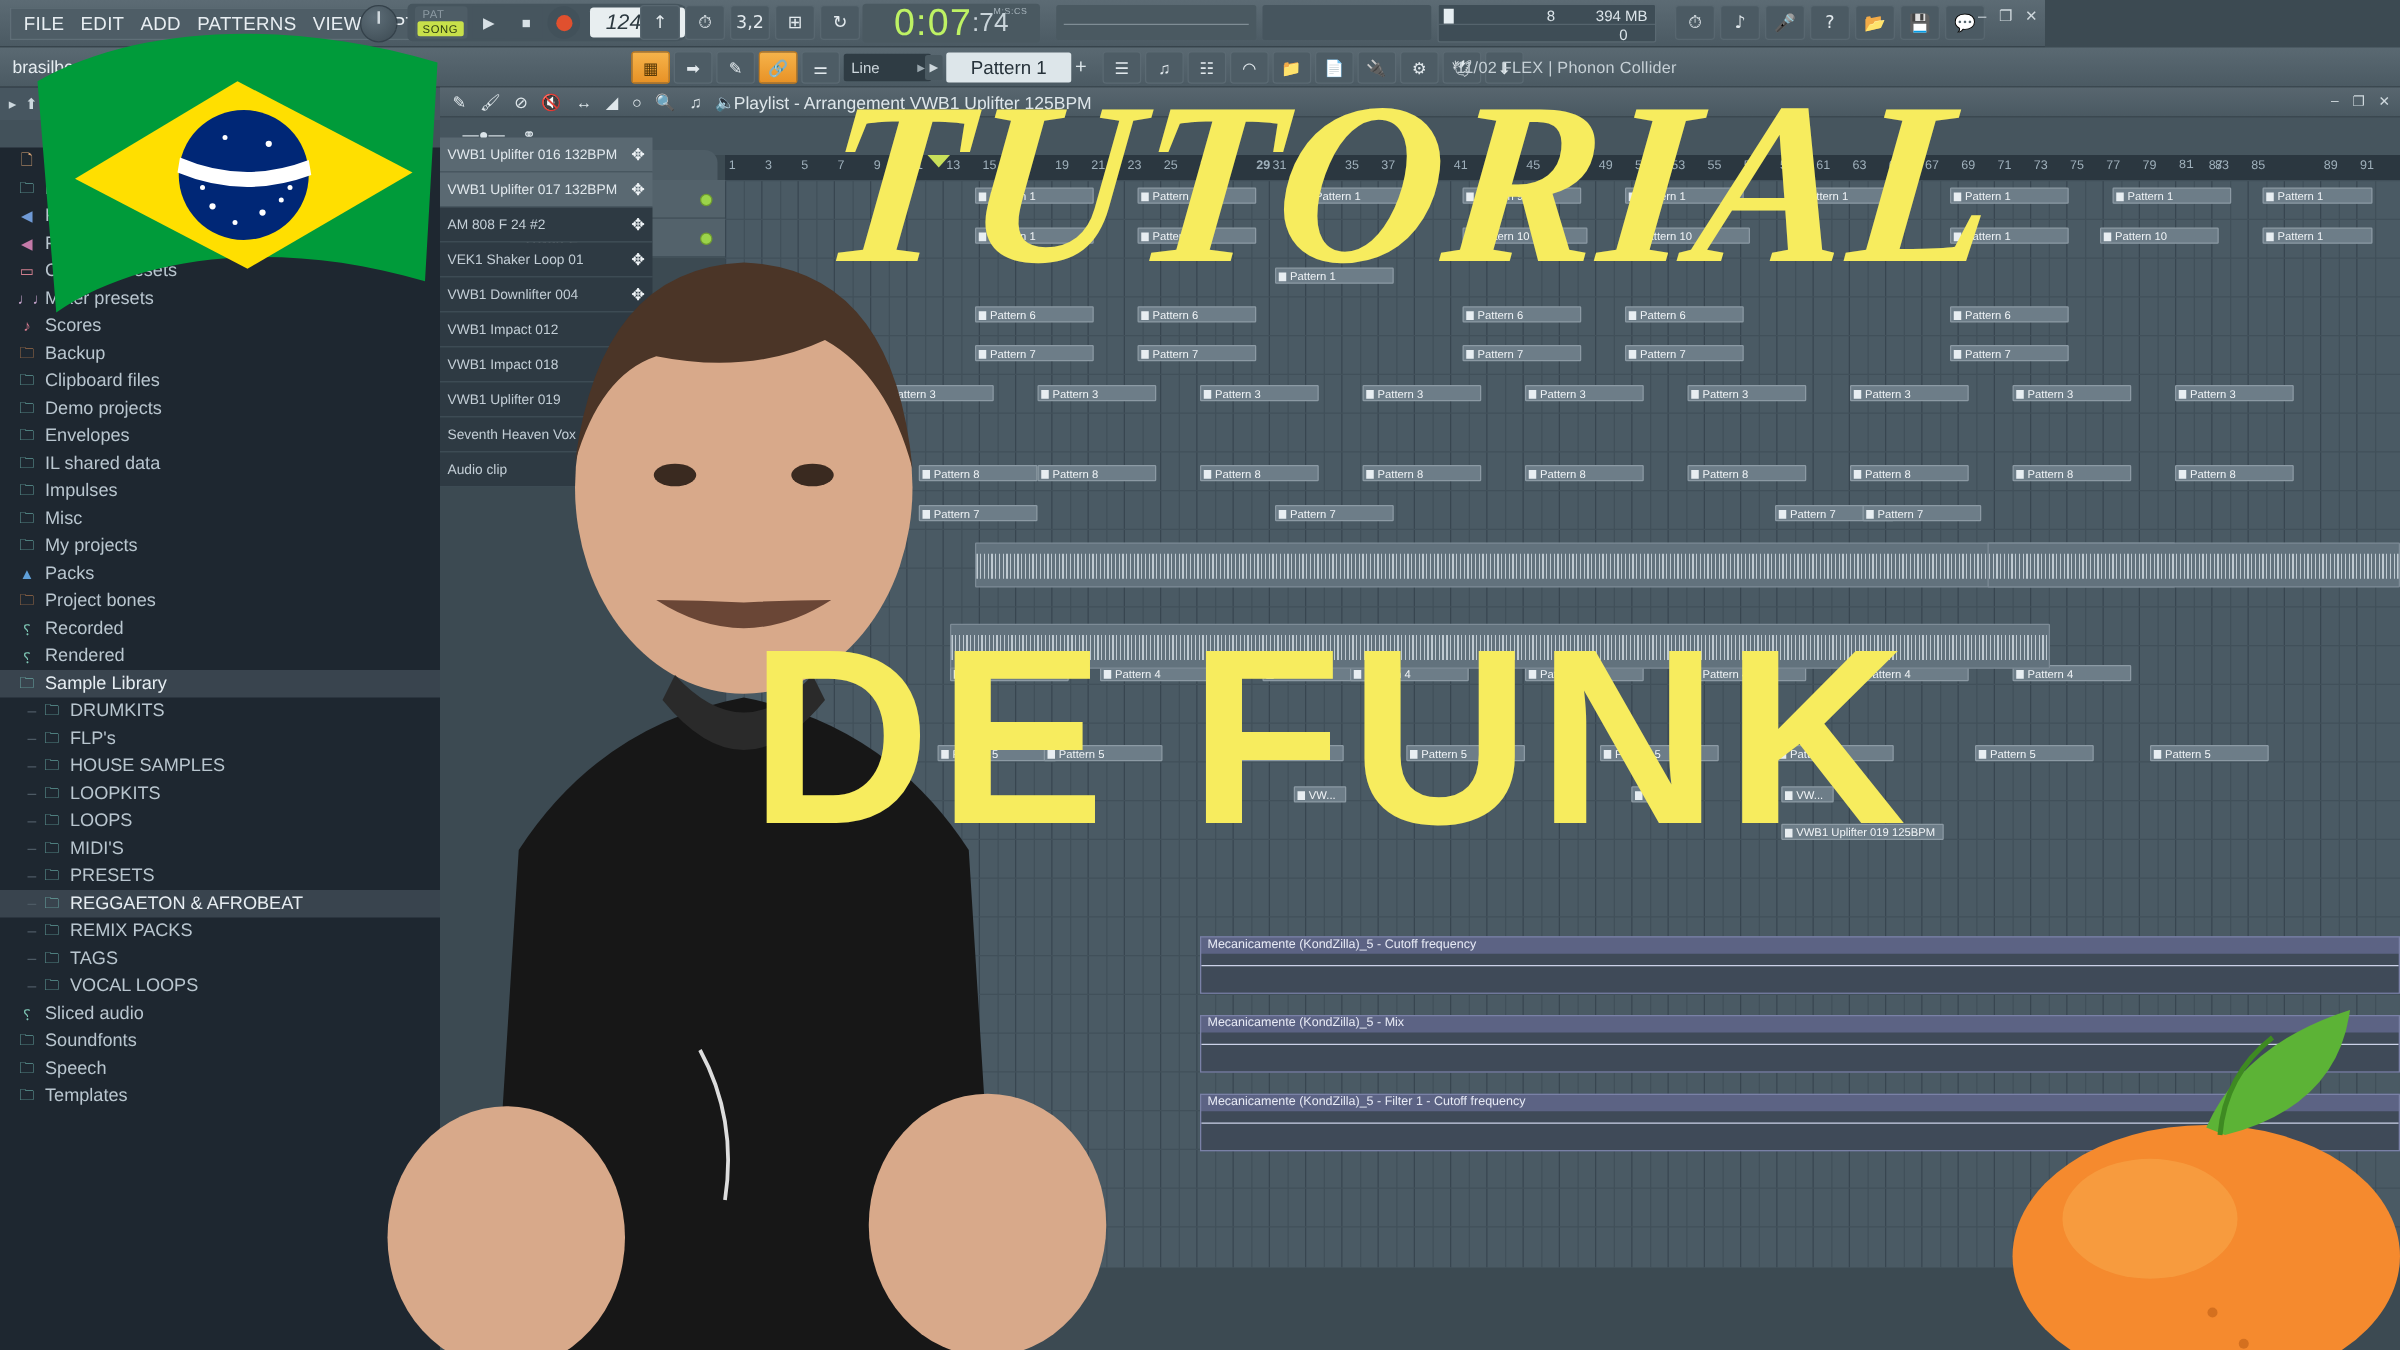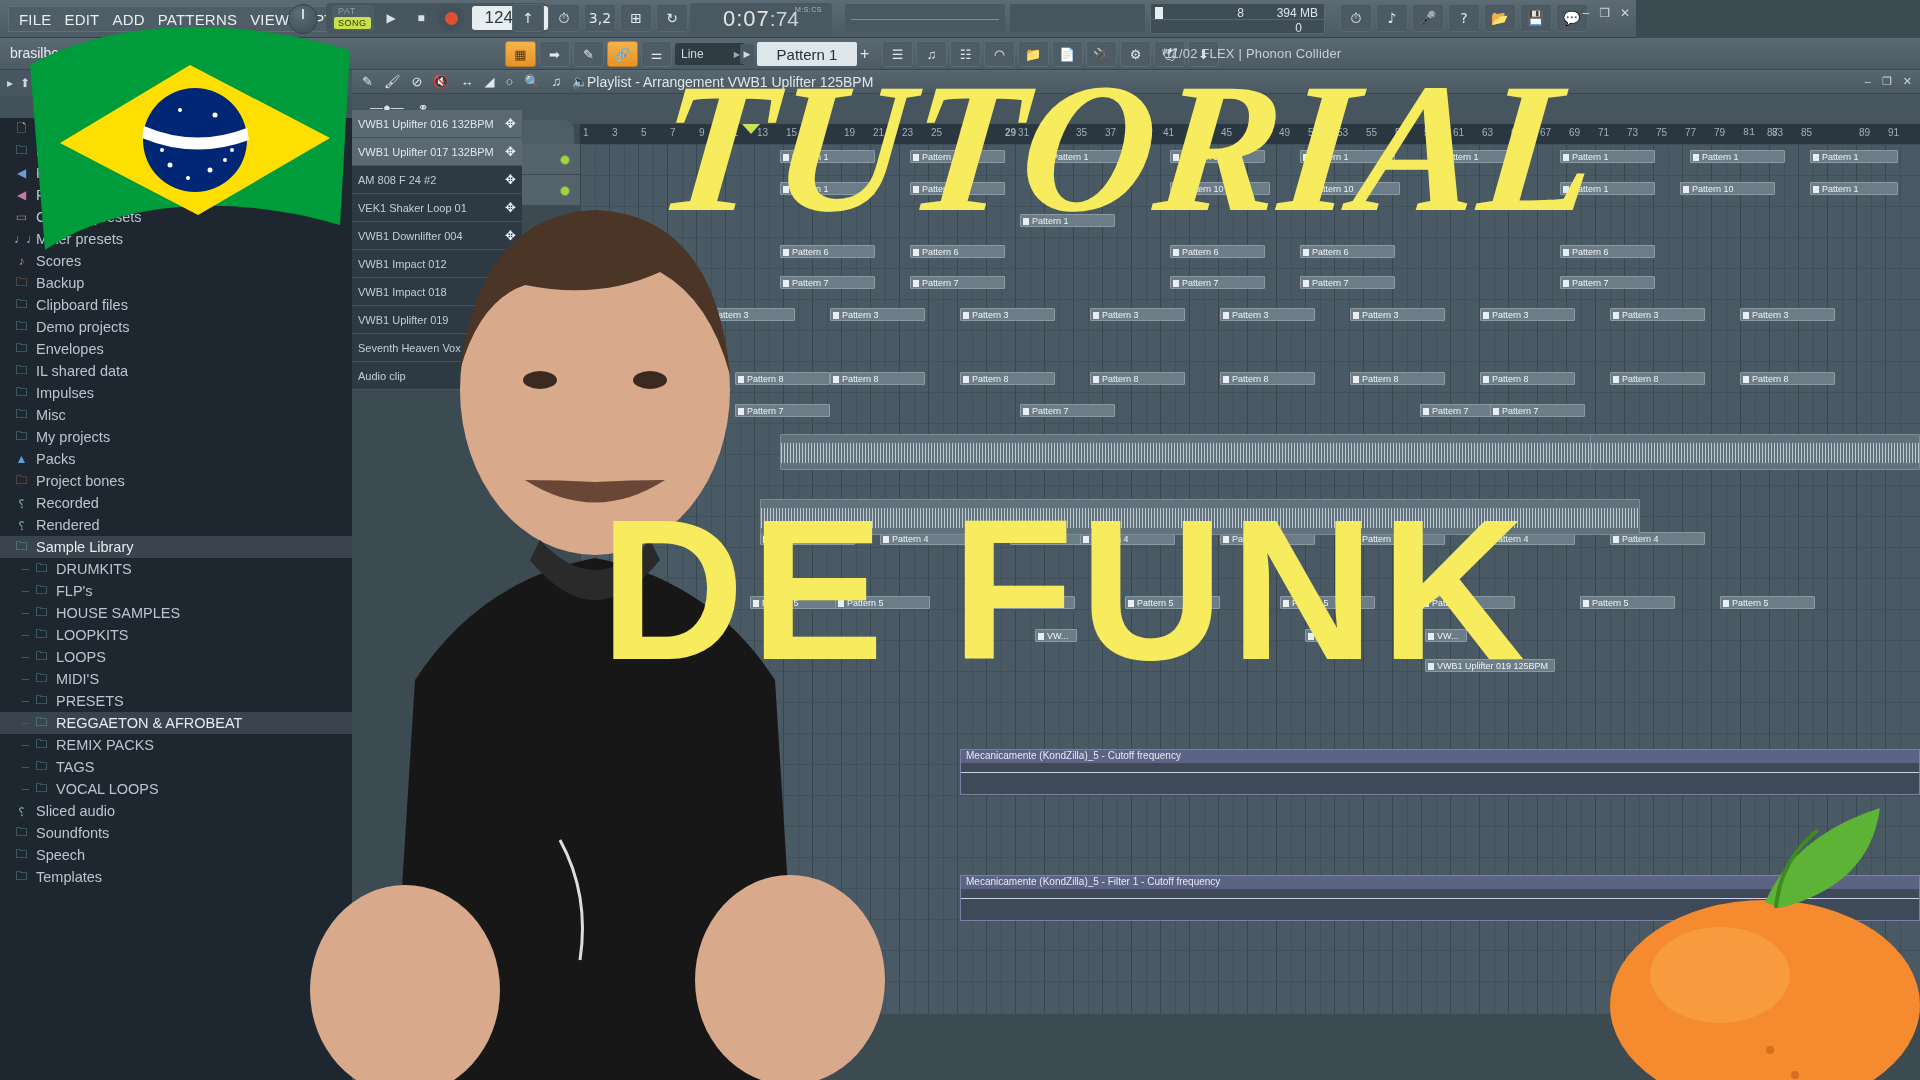--- a/index.html
+++ b/index.html
@@ -60,36 +60,36 @@
   .rec-btn {
     width: 26px; height: 26px; border-radius: 50%;
     background: #42515a; display: flex; align-items: center; justify-content: center;
   }
   .rec-dot { width: 13px; height: 13px; border-radius: 50%; background: #e0502e; }
   .tempo {
     margin-left: 4px; width: 76px; height: 24px; background: #e8eef0;
     border-radius: 3px; display: flex; align-items: baseline; justify-content: center;
     color: #2c3940; gap: 1px; padding-top: 2px;
   }
-  .tempo .int { font-size: 17px; }
+  .tempo .int { font-size: 17px; font-style: italic; }
   .tempo .dec { font-size: 11px; }
   .tool-row {
     position: absolute; left: 512px; top: 4px; display: flex; gap: 4px;
   }
   .toolsq {
     width: 32px; height: 28px; background: #4b5a63; border: 1px solid #586770;
     border-radius: 3px; display: flex; align-items: center; justify-content: center;
     color: #e3eaee; font-size: 14px; font-family: "DejaVu Sans", sans-serif;
   }
   .timedisp {
     position: absolute; left: 690px; top: 3px; width: 142px; height: 31px;
     background: #4a5961; border-radius: 3px;
     display: flex; align-items: center; justify-content: center;
   }
-  .timedisp .tval { color: #e5e5e5; font-size: 22px; letter-spacing: 1px; font-family: "Liberation Sans", sans-serif; }
+  .timedisp .tval { color: #bef264; font-size: 30px; letter-spacing: 1px; font-family: "Liberation Sans", sans-serif; }
   .timedisp .tcs { color: #c9d4da; font-size: 21px; }
   .timedisp .tunit { position: absolute; right: 10px; top: 3px; font-size: 7px; color: #aab7bf; letter-spacing: .5px; }
   .hintbar {
     position: absolute; left: 845px; top: 4px; width: 160px; height: 28px;
     background: #4a5961; border-radius: 2px;
   }
   .hintbar::after { content:''; position:absolute; left:6px; top:15px; width:148px; height:1px; background:#7f8d95; }
   .hintbar2 {
     position: absolute; left: 1010px; top: 4px; width: 135px; height: 28px;
     background: #46555e; border-radius: 2px;
@@ -890,20 +890,25 @@
         </div>
         <div class="clip" style="left: 455px; top: 485px; width: 42px;">VW...</div>
         <div class="clip" style="left: 725px; top: 485px; width: 42px;">VW...</div>
         <div class="clip" style="left: 845px; top: 485px; width: 42px;">VW...</div>
         <div class="clip" style="left: 845px; top: 515px; width: 130px;">VWB1 Uplifter 019 125BPM</div>
         <div class="autoclip" style="left: 380px; top: 605px; width: 960px;">
           <div class="abody"></div>
           <div class="aline"></div>
           <div class="alabel">Mecanicamente (KondZilla)_5 - Cutoff frequency</div>
         </div>
+        <div class="autoclip" style="left: 380px; top: 668px; width: 960px;">
+          <div class="abody"></div>
+          <div class="aline"></div>
+          <div class="alabel">Mecanicamente (KondZilla)_5 - Mix</div>
+        </div>
         <div class="autoclip" style="left: 380px; top: 731px; width: 960px;">
           <div class="abody"></div>
           <div class="aline"></div>
           <div class="alabel">Mecanicamente (KondZilla)_5 - Filter 1 - Cutoff frequency</div>
         </div>
       </div>
   </div>
 
   <div class="sampstrip" id="sampstrip">
       <div class="samprow">

